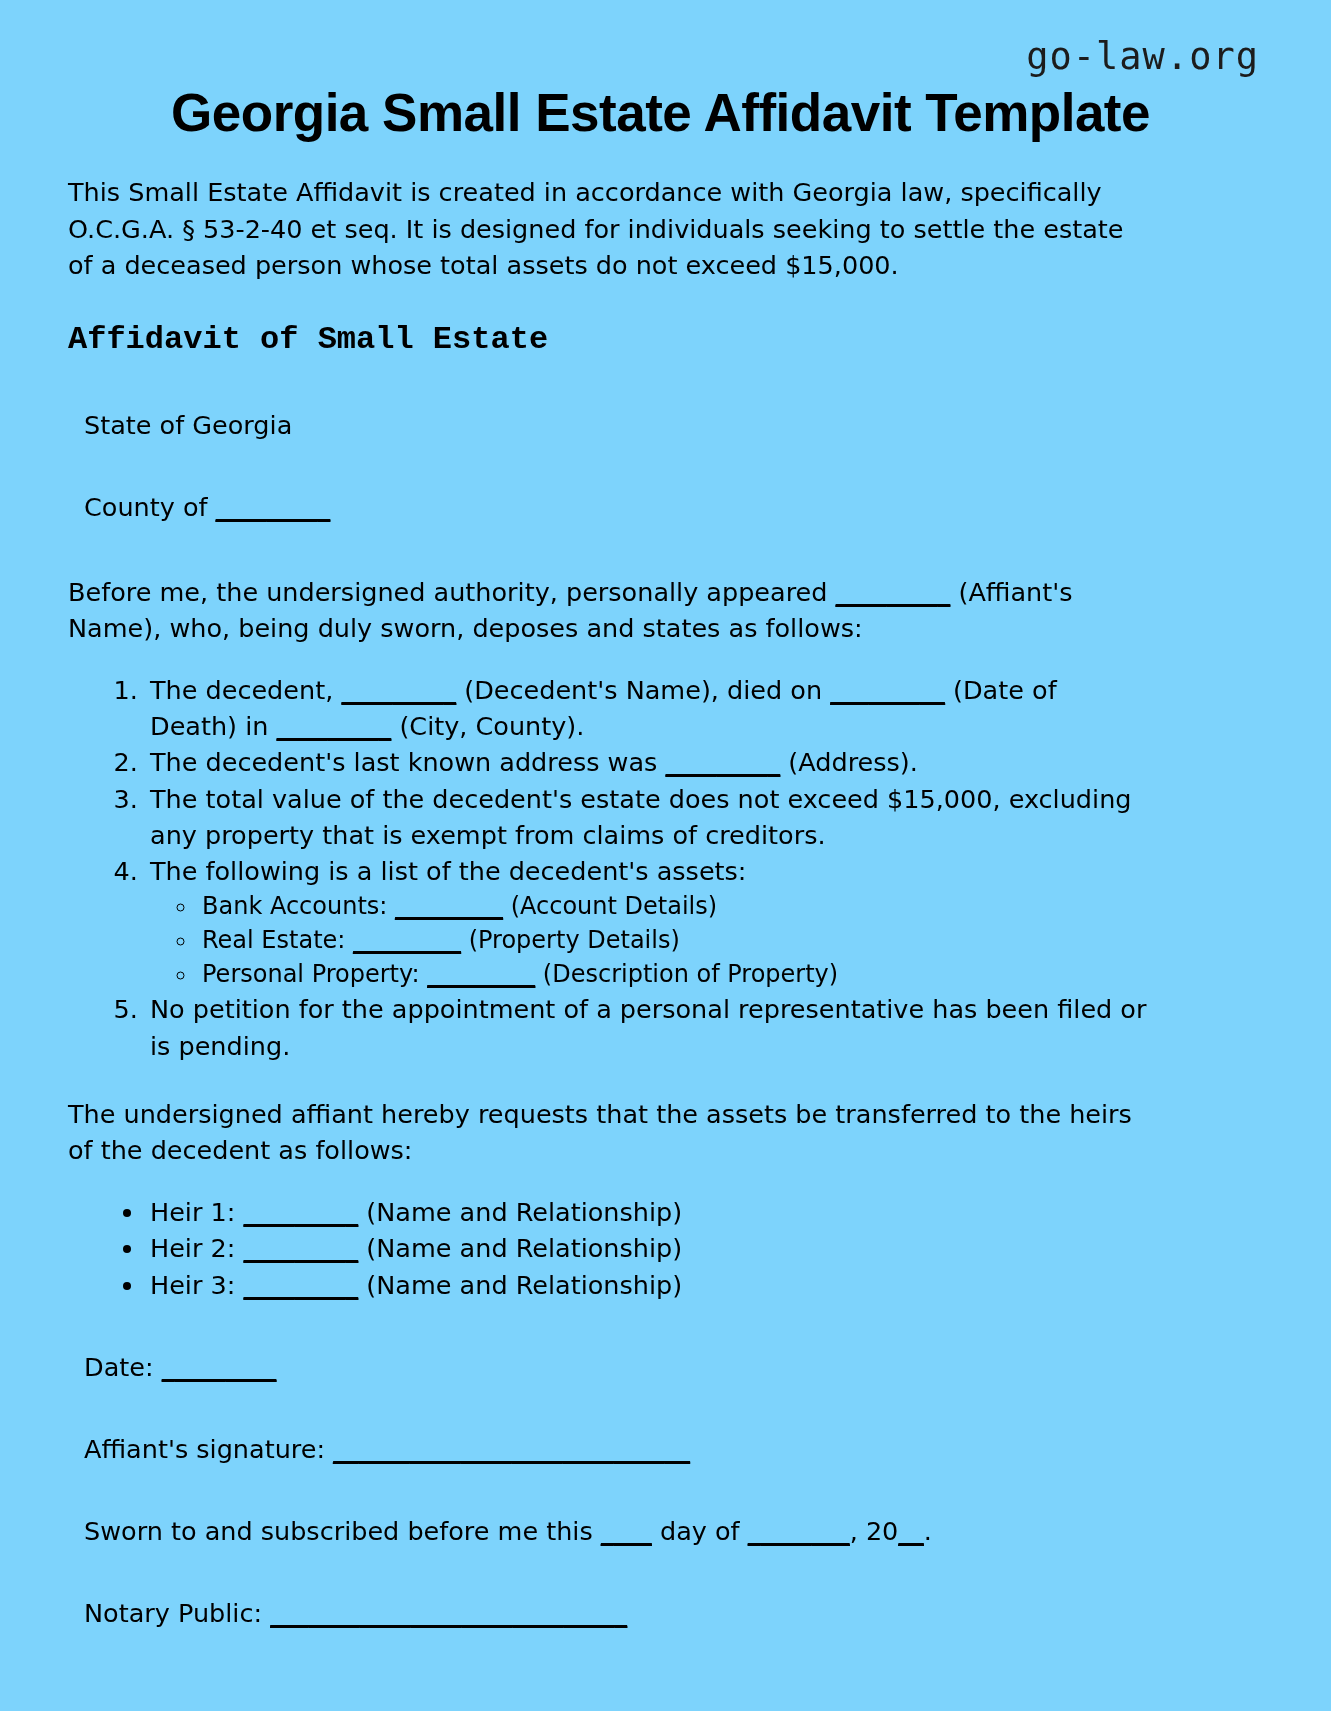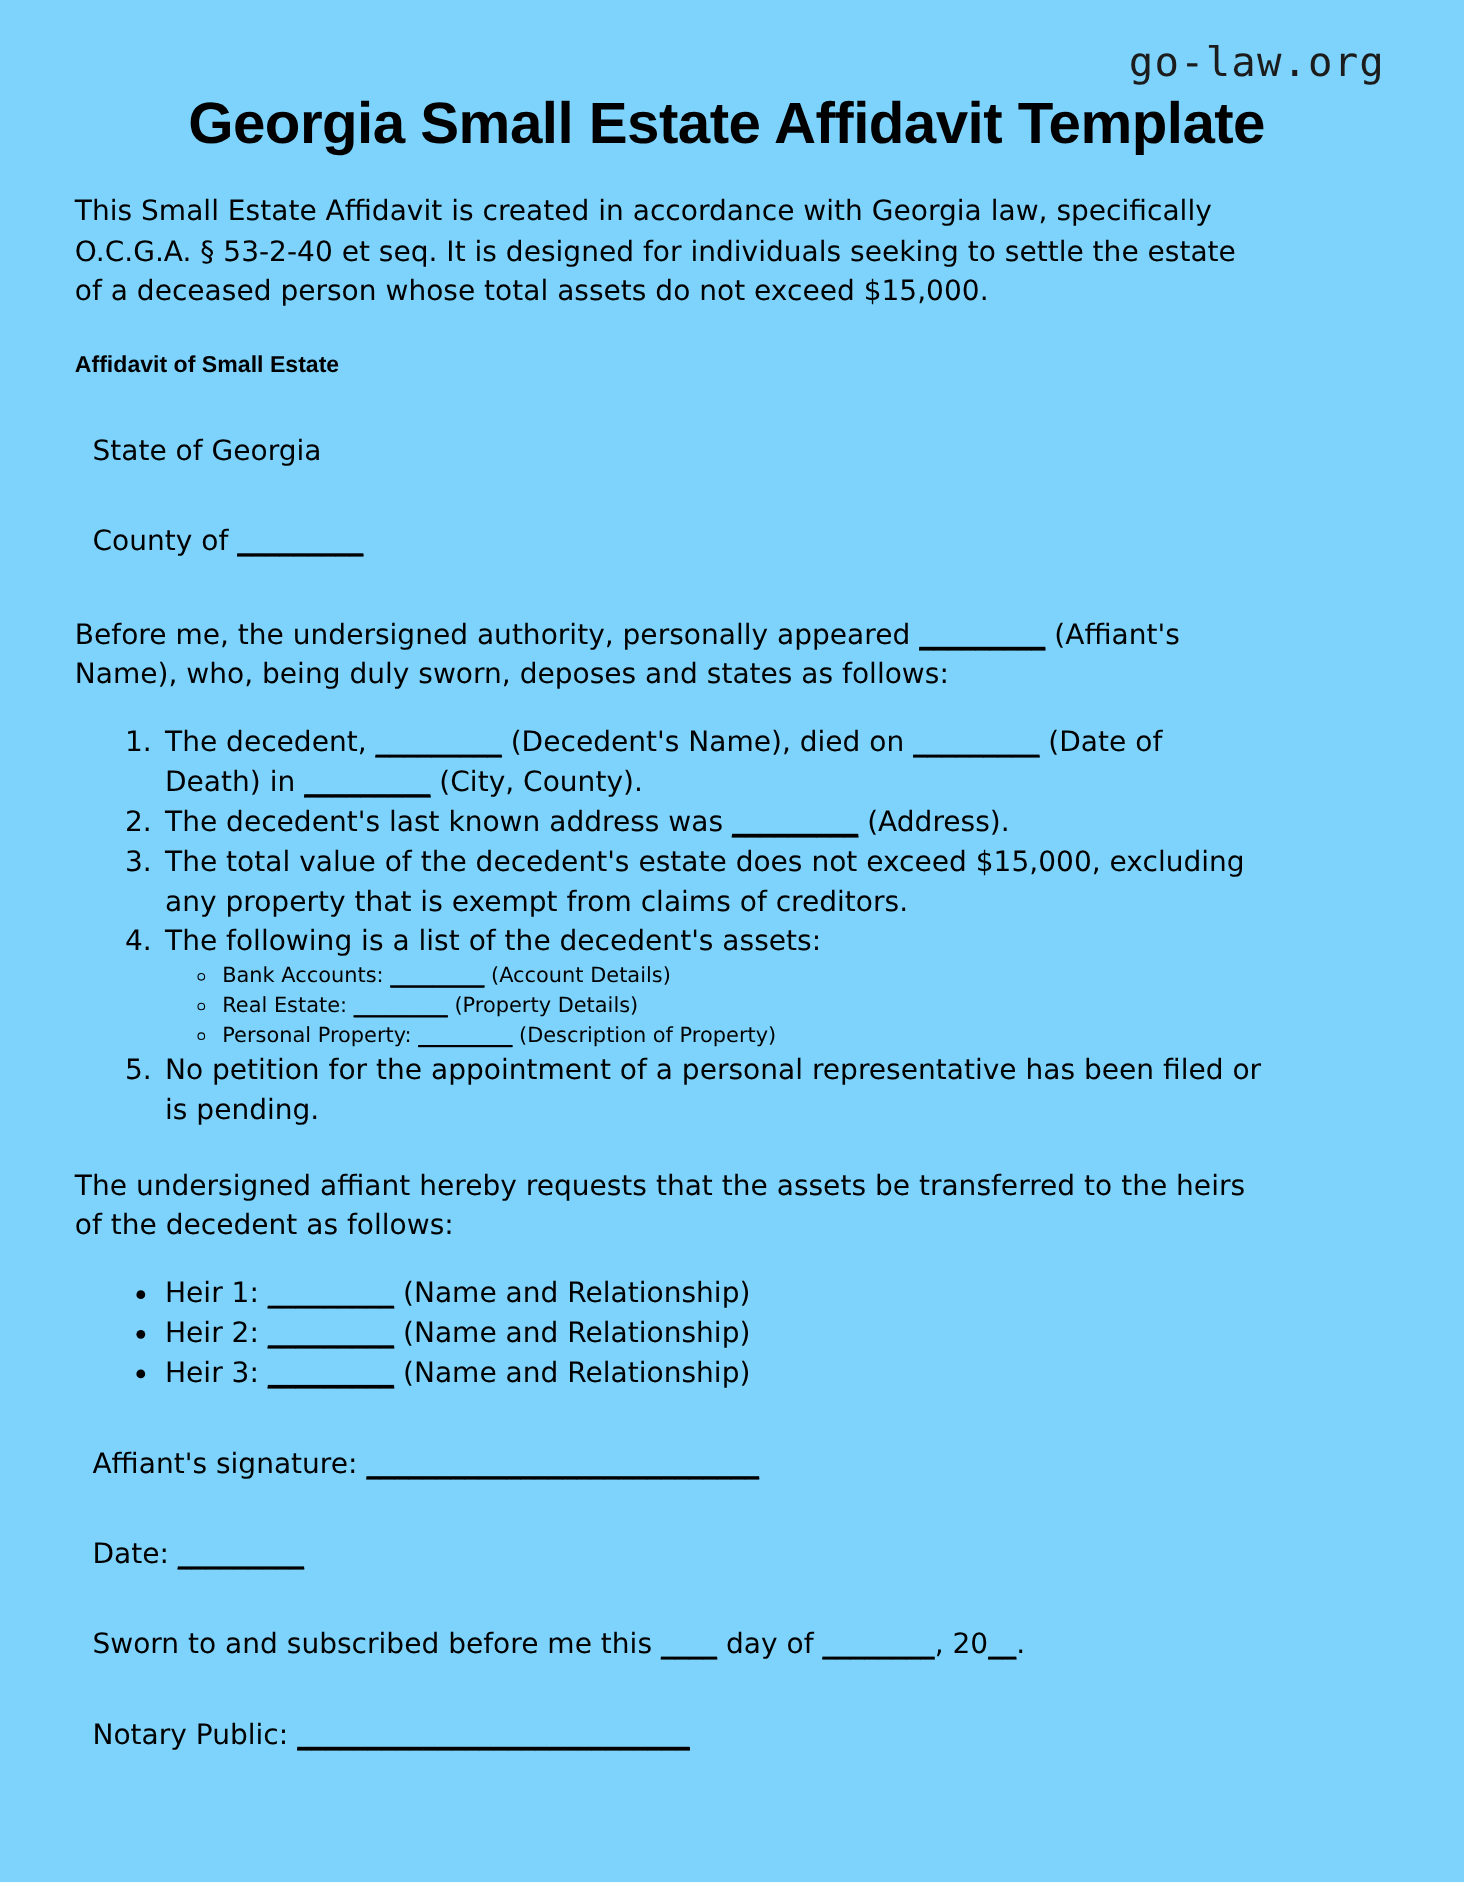--- a/index.html
+++ b/index.html
@@ -52,23 +52,23 @@
     text-align: right;
   }
   p.para {
     font-size: 25.5px;
     line-height: 1.42;
     margin: 0;
     padding-top: 32px;
     text-align: left;
   }
   h2.sect {
-    font-family: Liberation Sans, sans-serif;
+    font-family: Liberation Mono, monospace;
     font-weight: bold;
-    font-size: 21px;
+    font-size: 32px;
     line-height: 1.35;
     margin: 0;
     padding-top: 35px;
   }
   p.line {
     font-size: 25.5px;
     line-height: 1.42;
     margin: 16px;
     padding-top: 30px;
   }
@@ -80,21 +80,21 @@
     padding-left: 78px;
     padding-bottom: 0;
     list-style-type: decimal;
   }
   ol.numlist > li {
     padding-left: 4px;
     margin: 0;
   }
   ul.sublist {
     list-style-type: circle;
-    font-size: 19px;
+    font-size: 24px;
     line-height: 1.42;
     margin: 0;
     padding-left: 48px;
   }
   ul.sublist > li {
     margin: 0;
     padding-left: 4px;
   }
   ul.heirlist {
     list-style-type: disc;
@@ -155,23 +155,23 @@
     </ol>
 
     <p class="para">The undersigned affiant hereby requests that the assets be transferred to the heirs of the decedent as follows:</p>
 
     <ul class="heirlist">
       <li><span>Heir 1: </span><span class="blank">_________</span><span> (Name and Relationship)</span></li>
       <li><span>Heir 2: </span><span class="blank">_________</span><span> (Name and Relationship)</span></li>
       <li><span>Heir 3: </span><span class="blank">_________</span><span> (Name and Relationship)</span></li>
     </ul>
 
+    <p class="line"><span>Date: </span><span class="blank">_________</span></p>
+
     <p class="line"><span>Affiant's signature: </span><span class="blank">____________________________</span></p>
-
-    <p class="line"><span>Date: </span><span class="blank">_________</span></p>
 
     <p class="line"><span>Sworn to and subscribed before me this </span><span class="blank">____</span><span> day of </span><span class="blank">________</span><span>, 20</span><span class="blank">__</span><span>.</span></p>
 
     <p class="line"><span>Notary Public: </span><span class="blank">____________________________</span></p>
 
 
   </div>
 </div>
 
 </body></html>

